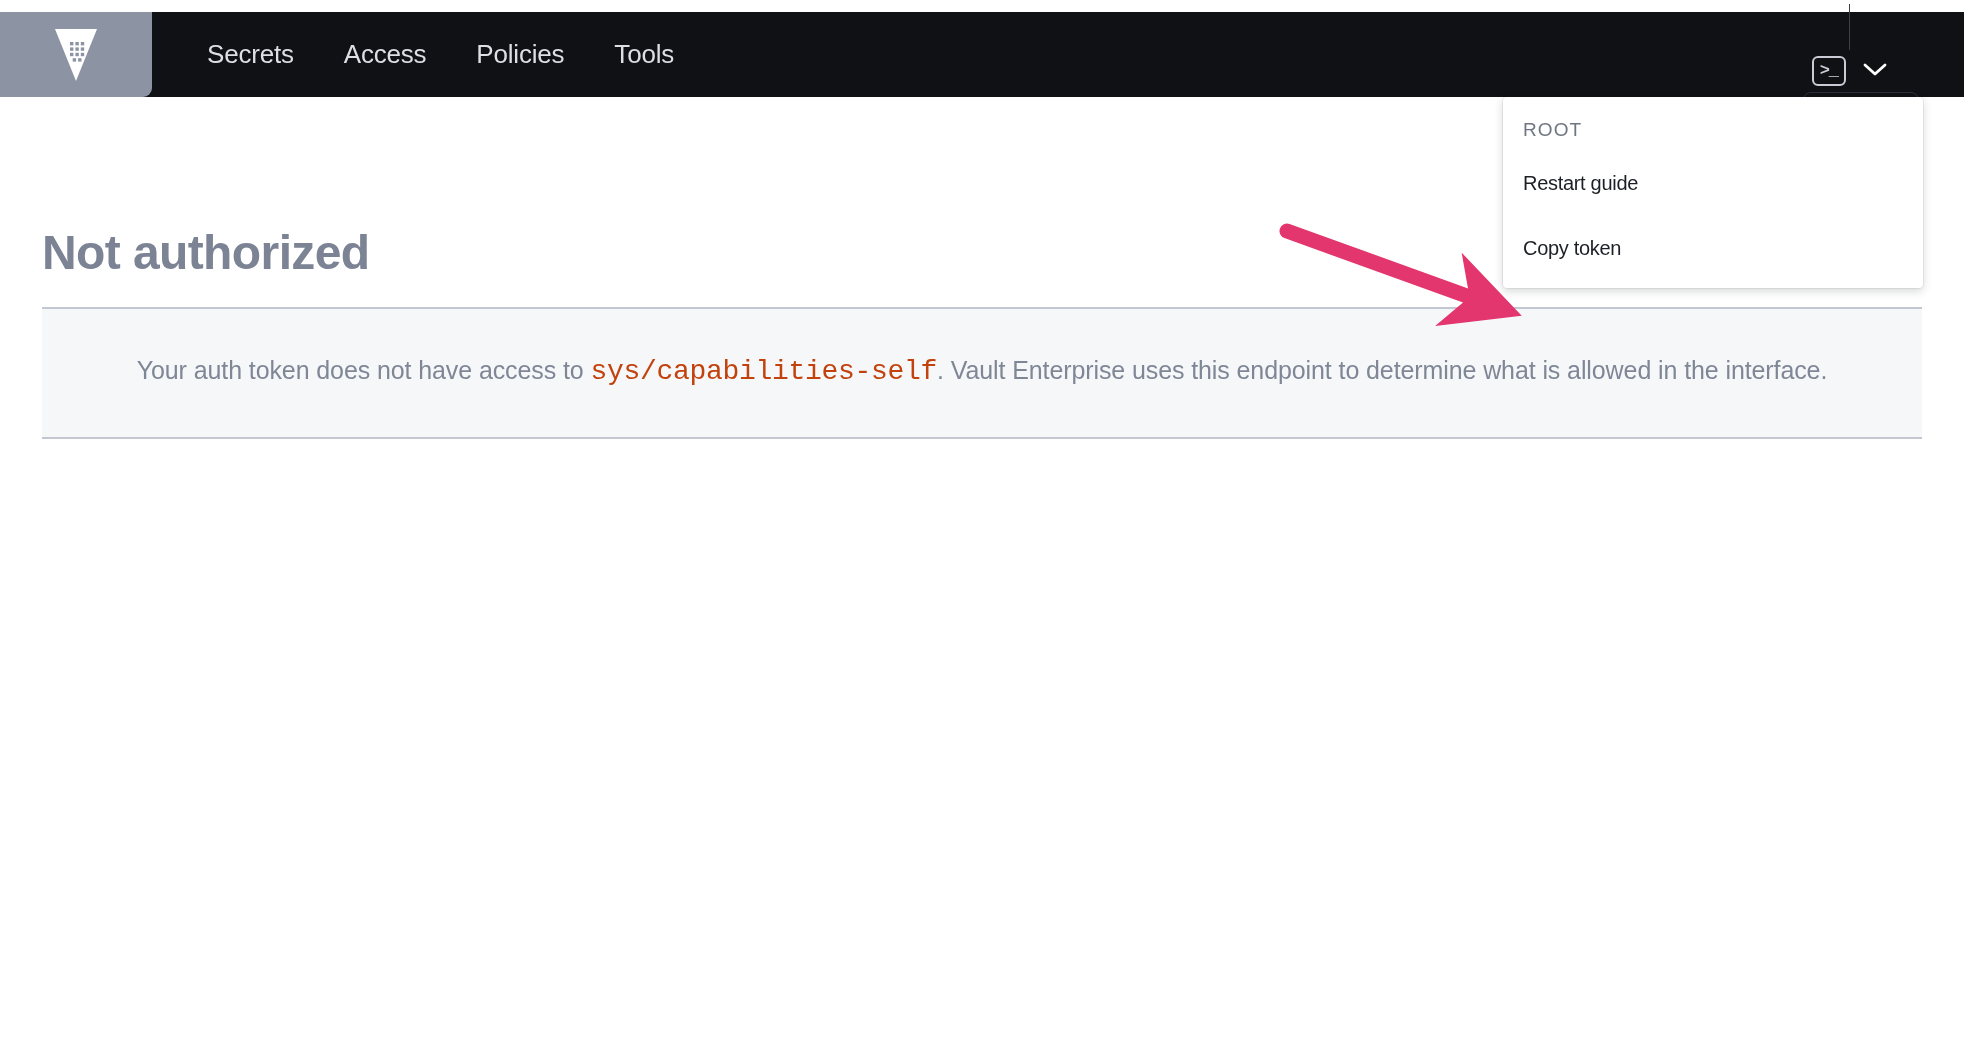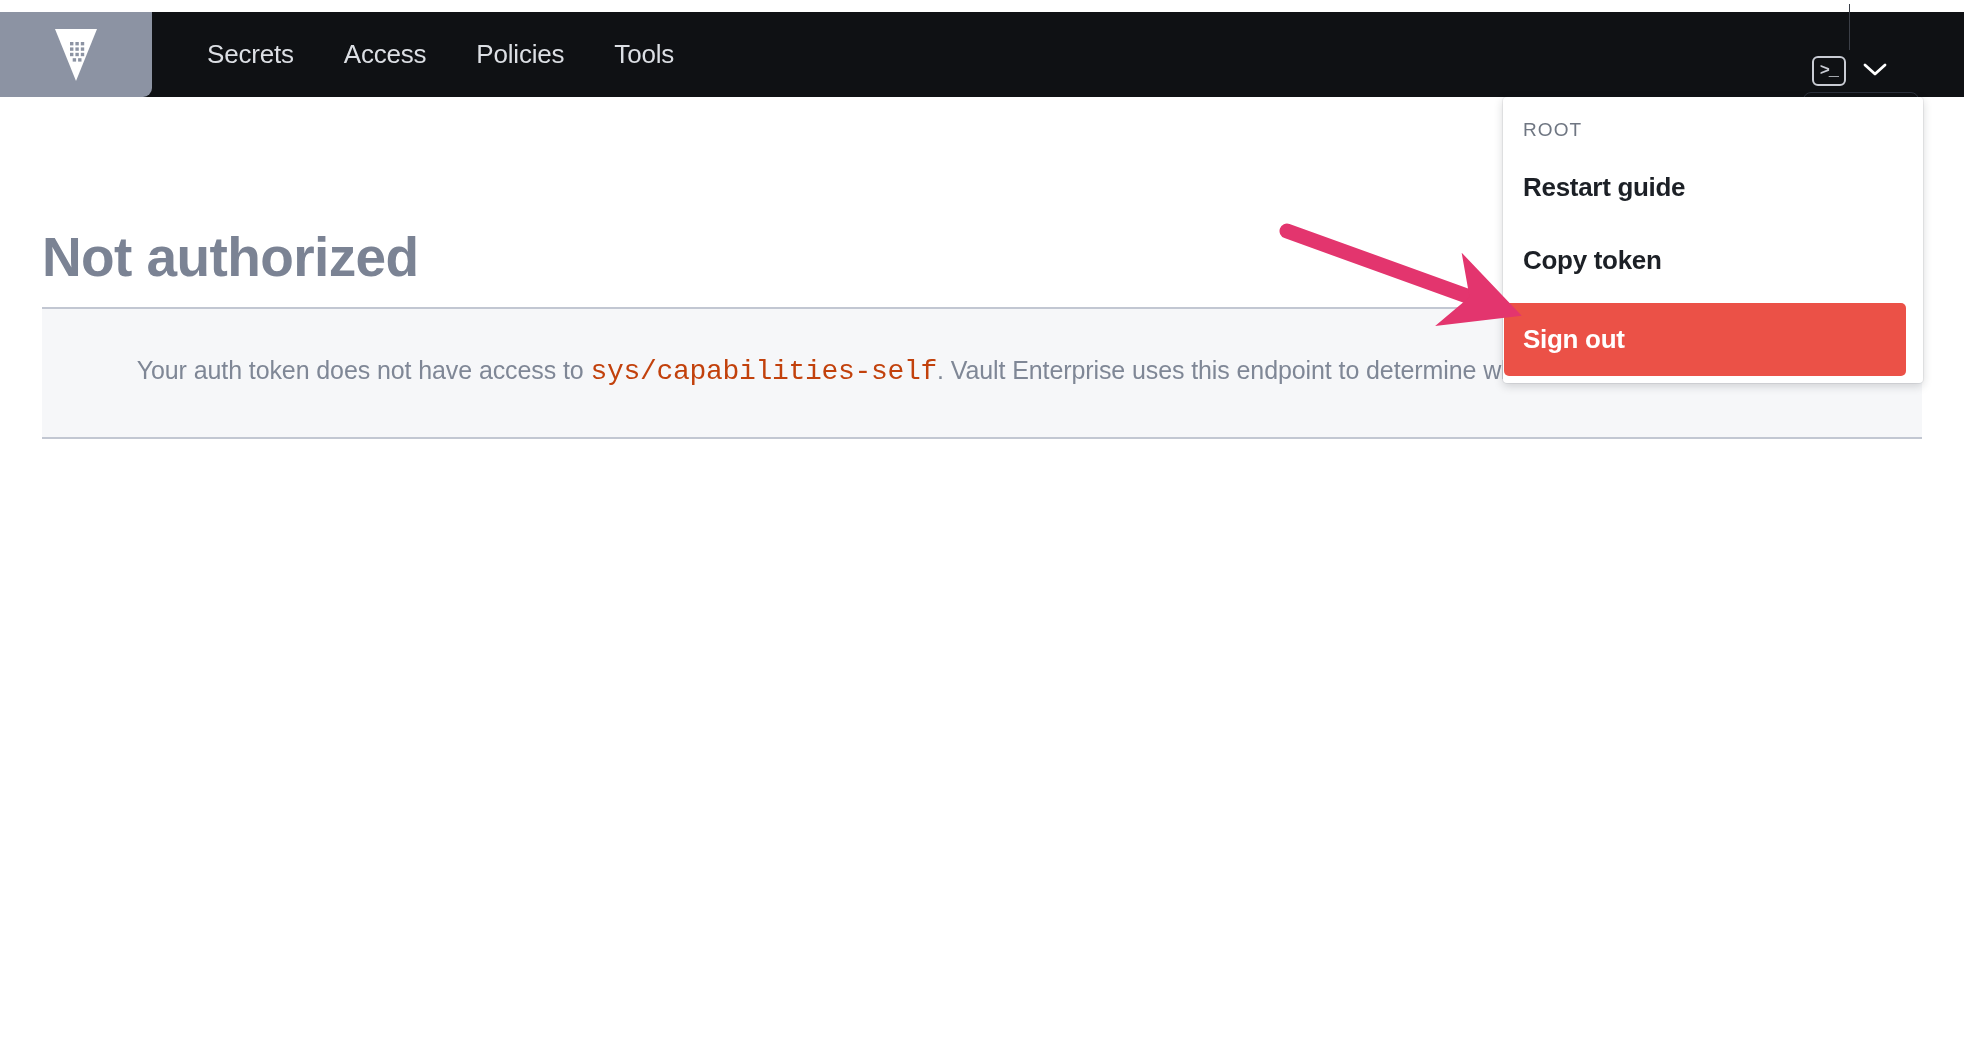--- a/index.html
+++ b/index.html
@@ -106,21 +106,21 @@
   
   .content {
     position:absolute;
     top:85px; left:0;
     width:1964px;
   }
 
   .page-title {
     position:absolute;
     left:42px; top:140px;
-    font-size:55px;
+    font-size:48px;
     font-weight:700;
     color:#7b8394;
     letter-spacing:-0.6px;
   }
 
   .msg-card {
     position:absolute;
     left:42px; top:222px;
     width:1880px;
     background:#f6f7f9;
@@ -153,22 +153,22 @@
     padding:6px 16px 7px 0;
     z-index:40;
   }
   .dd-section-label {
     font-size:19px;
     color:#6f7682;
     letter-spacing:1.1px;
     padding:16px 20px 10px 20px;
   }
   .dd-item {
-    font-size:26px;
-    font-weight:700;
+    font-size:20px;
+    font-weight:400;
     color:#1c2026;
     letter-spacing:-0.3px;
     padding:21px 20px;
     cursor:pointer;
   }
   .dd-item.danger {
     background:#eb5147;
     color:#ffffff;
     border-radius:5px;
     margin:6px 1px 0 1px;
@@ -267,21 +267,20 @@
         <span>Your auth token does not have access to </span><span class="mono">sys/capabilities-self</span><span>. Vault Enterprise uses this endpoint to determine what is allowed in the interface.</span>
       </p>
     </div>
 
   </div>
 
   <div class="dropdown">
     <div class="dd-section-label">ROOT</div>
     <div class="dd-item">Restart guide</div>
     <div class="dd-item">Copy token</div>
-    <div class="dd-item danger">Sign out</div>
   </div>
 
   <svg class="arrow-layer" viewBox="0 0 1964 1058">
     <defs>
       <marker id="ah" markerWidth="5.2" markerHeight="5.2" refX="2.1" refY="2.6" orient="auto">
         <path d="M0,0 L5.2,2.6 L0,5.2 L1.5,2.6 Z" fill="#e3356e"></path>
       </marker>
     </defs>
     <line x1="1287" y1="231" x2="1478" y2="300" stroke="#e3356e" stroke-width="15" stroke-linecap="round" marker-end="url(#ah)"></line>
   </svg>

